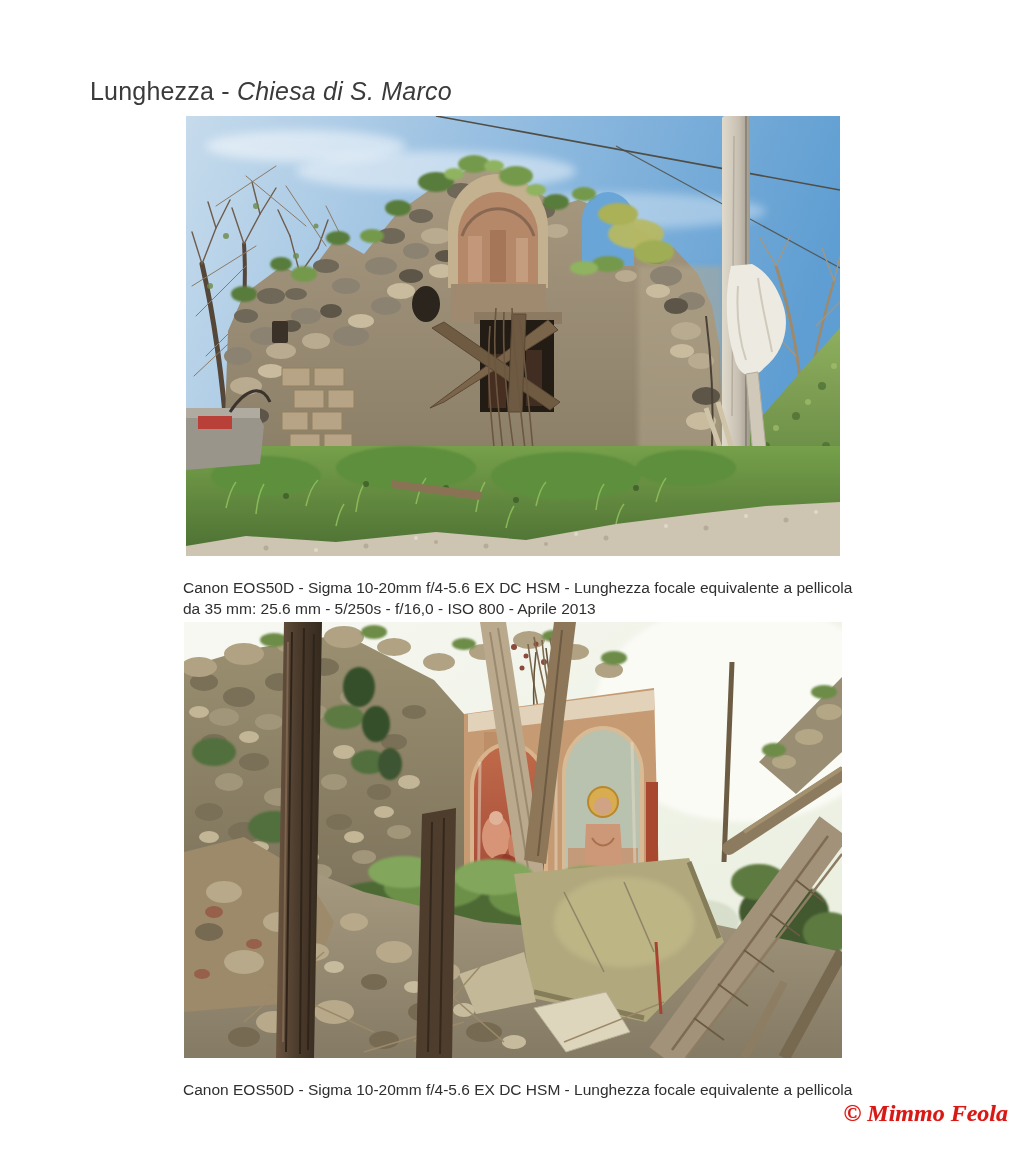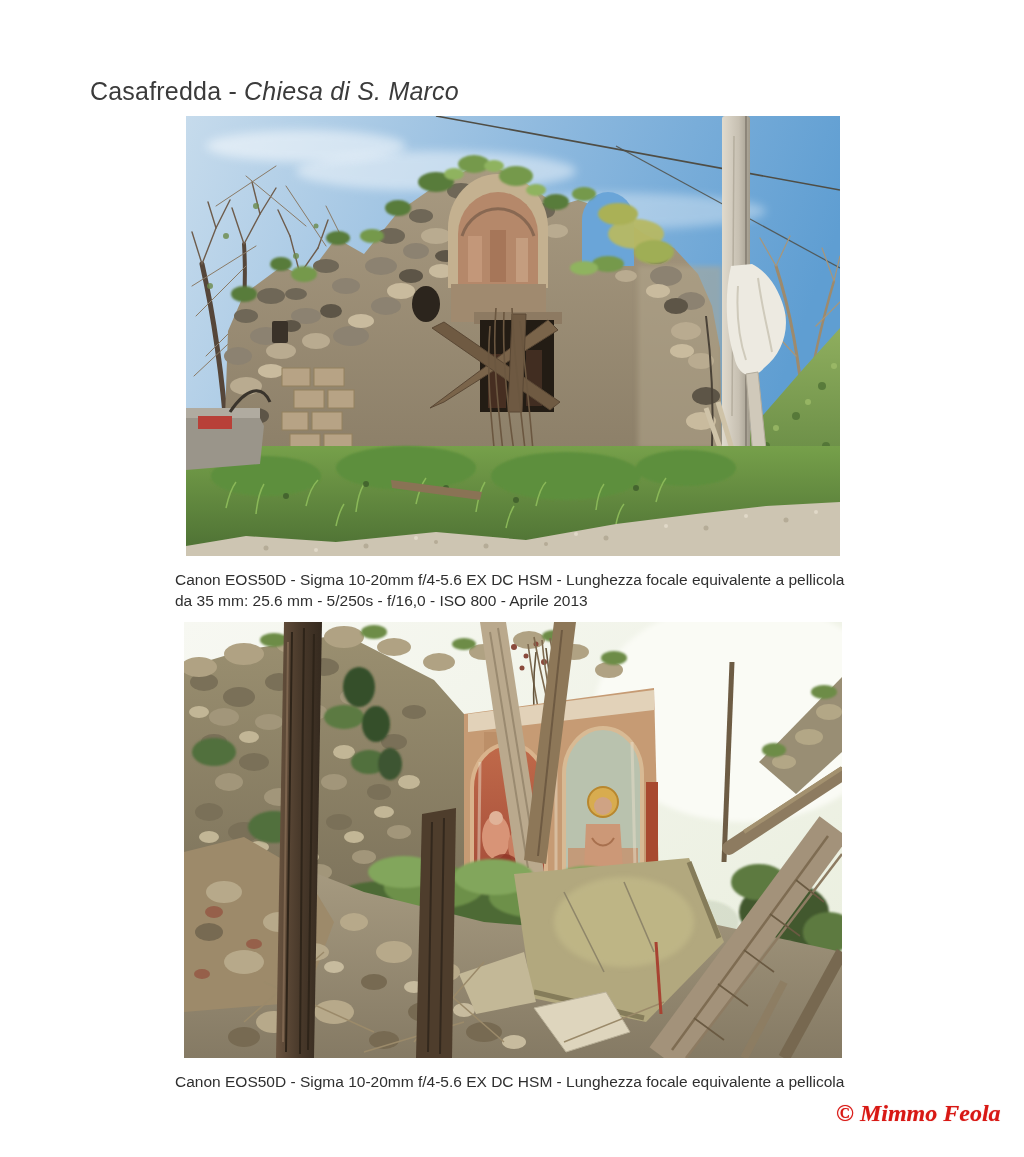--- a/index.html
+++ b/index.html
@@ -4,31 +4,31 @@
 <style>
   html,body{margin:0;padding:0;background:#ffffff;}
   body{width:1024px;height:1157px;font-family:"Liberation Sans",sans-serif;}
   .page{position:relative;width:1024px;height:1157px;background:#ffffff;overflow:hidden;}
   .title{position:absolute;left:90px;top:76px;margin:0;font-size:25px;font-weight:normal;color:#3b3b3b;letter-spacing:.2px;line-height:1.2;}
   .title .it{font-style:italic;text-align:right;}
   .photo{position:absolute;margin:0;overflow:hidden;background:#9aa89a;}
   #photo1{left:186px;top:116px;width:654px;height:440px;}
   #photo2{left:184px;top:622px;width:658px;height:436px;}
   .photo svg{display:block;width:100%;height:100%;}
-  .caption{position:absolute;margin:0;width:700px;font-size:15.5px;line-height:21px;color:#2f2f2f;}
+  .caption{position:absolute;margin:8px;width:700px;font-size:15.5px;line-height:21px;color:#2f2f2f;}
   #cap1{left:175px;top:569px;}
   #cap2{left:175px;top:1071px;}
-  .sig{position:absolute;left:836px;top:1100px;width:172px;text-align:left;font-family:"Liberation Serif",serif;font-style:italic;font-weight:bold;font-size:24px;color:#d81814;text-shadow:0 0 1px rgba(216,24,20,.45);}
+  .sig{position:absolute;left:836px;top:1100px;width:172px;text-align:right;font-family:"Liberation Serif",serif;font-style:italic;font-weight:bold;font-size:24px;color:#d81814;text-shadow:0 0 1px rgba(216,24,20,.45);}
 </style>
 </head>
 <body>
 
 <div class="page">
 
-  <h1 class="title"><span>Casafredda - </span><span class="it">Chiesa di S. Marco</span></h1>
+  <h1 class="title"><span>Lunghezza - </span><span class="it">Chiesa di S. Marco</span></h1>
 
   <figure id="photo1" class="photo">
     <svg viewBox="0 0 654 440" preserveAspectRatio="none">
       <defs>
         <linearGradient id="g_sky1" x1="0" y1="0" x2="1" y2="0.25">
           <stop offset="0" stop-color="#c6dbec"></stop>
             <stop offset="0.55" stop-color="#8cb8de"></stop>
             <stop offset="1" stop-color="#5f9ed2"></stop>
         </linearGradient>
         <linearGradient id="g_grass1" x1="0" y1="0" x2="0" y2="1">

